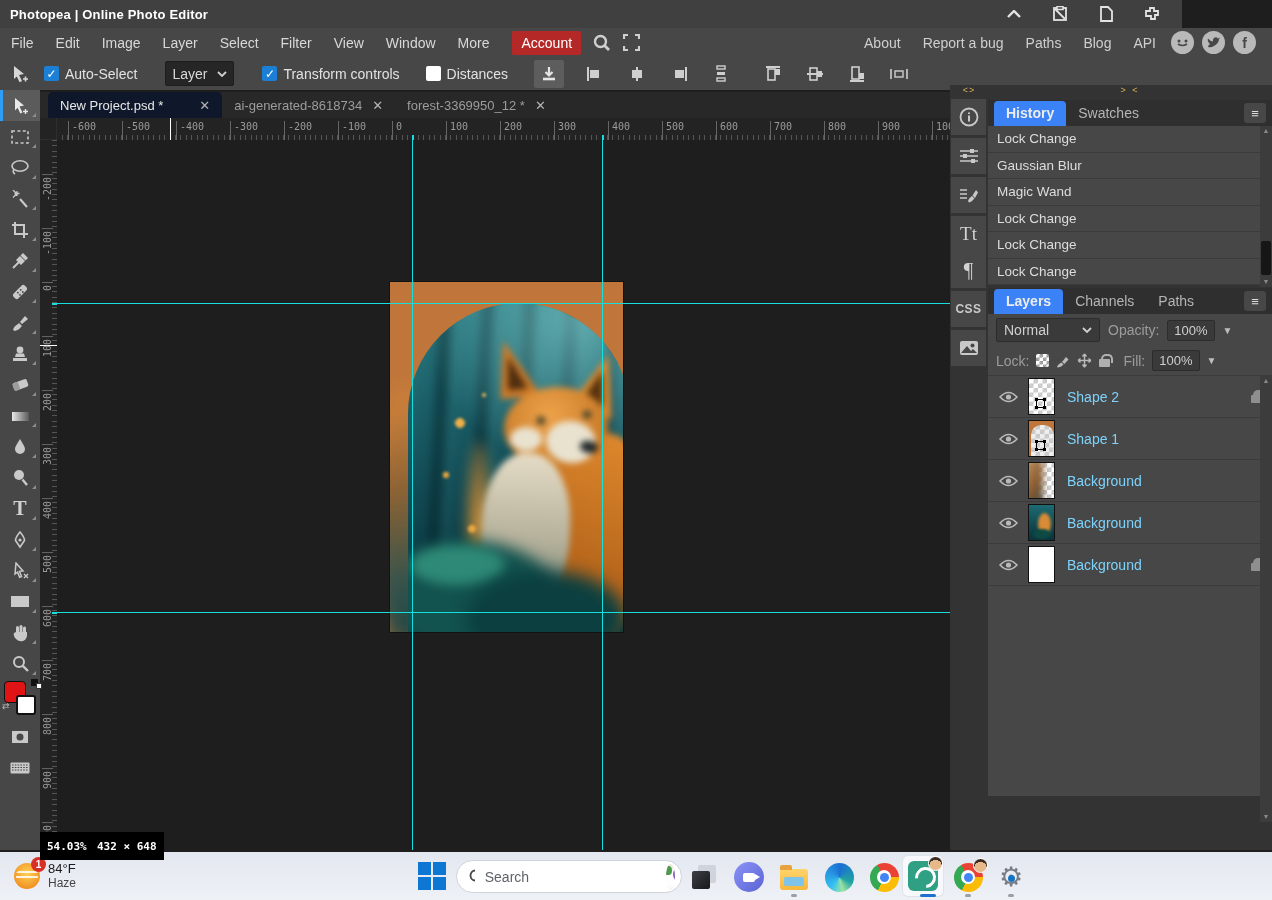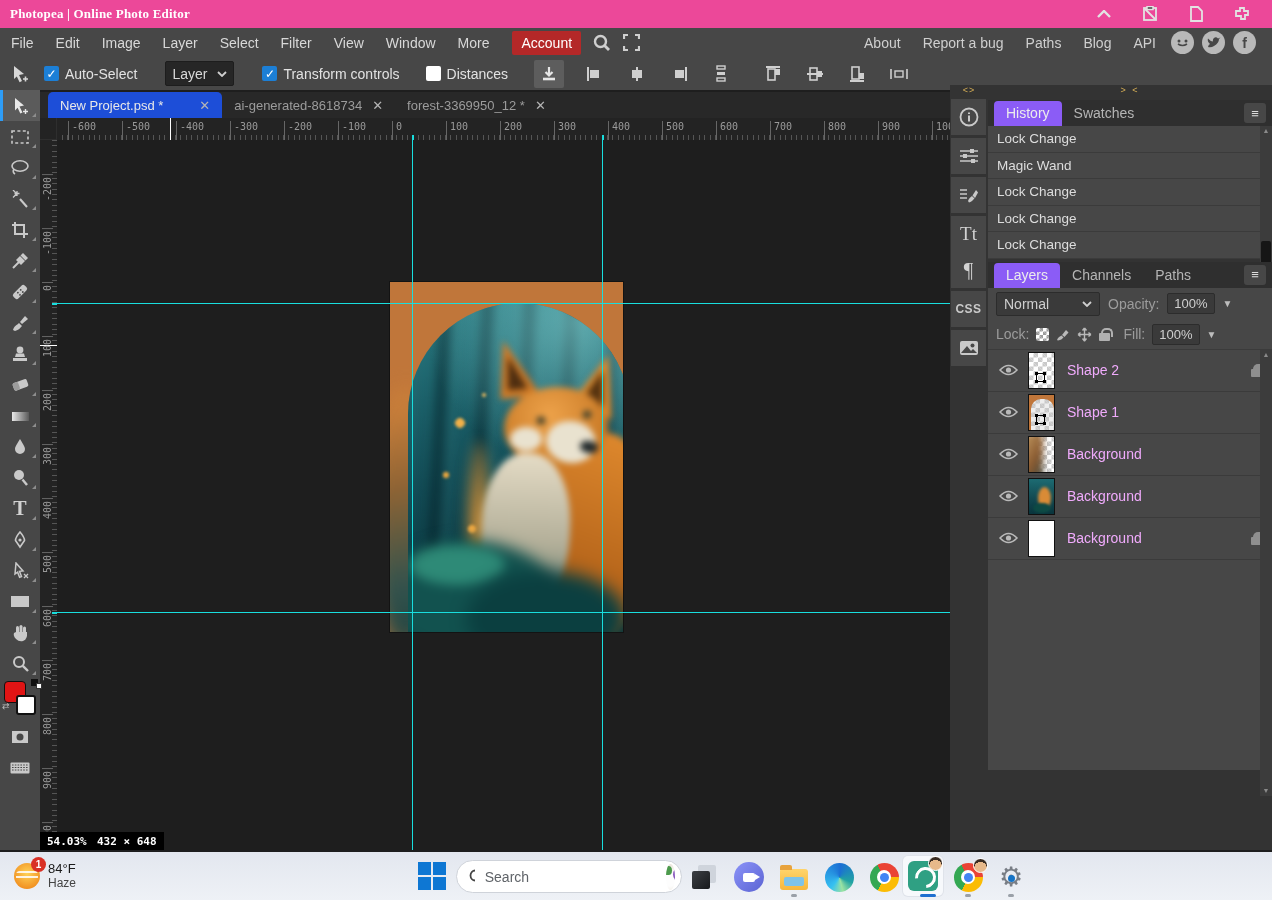--- a/index.html
+++ b/index.html
@@ -1,21 +1,21 @@
 <!DOCTYPE html>
 <html><head>
 <meta charset="utf-8">
 <style>
   * { margin:0; padding:0; box-sizing:border-box; }
   html,body { width:1272px; height:900px; overflow:hidden; background:#1e1e1e;
     font-family:"Liberation Sans", sans-serif; font-size:14px; -webkit-font-smoothing:antialiased; }
 
   
-  #titlebar { position:absolute; left:0; top:0; width:1272px; height:28px; background:#ec4899; color:#fff;
-    display:flex; align-items:center;font-family:Liberation Serif, serif; }
+  #titlebar { position:absolute; left:0; top:0; width:1182px; height:28px; background:#404040; color:#fff;
+    display:flex; align-items:center; }
   #titlebar .title { margin-left:10px; font-size:13px; font-weight:700; letter-spacing:.2px; }
   #titlebar .winicons { margin-left:auto; margin-right:22px; display:flex; gap:30px; align-items:center; }
   .wicon { width:16px; height:16px; color:#e3e3e3; display:flex; align-items:center; justify-content:center; }
 
   #menubar { position:absolute; left:0; top:28px; width:1272px; height:29px; background:#474747;
     display:flex; align-items:center; color:#d8d8d8; font-size:14px; }
   #menubar .mitem { padding:4px 11px; cursor:default; }
   #menubar .account { background:#b42828; color:#fff; padding:4px 9px; border-radius:2px; margin-left:12px; }
   #menubar .micon { margin-left:12px; color:#cfcfcf; }
   #menubar .right { margin-left:auto; display:flex; align-items:center; gap:8px; padding-right:16px; color:#cfcfcf; }
@@ -33,21 +33,21 @@
   #layer-select { background:#262626; color:#d8d8d8; border:1px solid #1d1d1d; border-radius:2px;
     height:25px; padding:2px 6px; display:flex; align-items:center; gap:10px; }
   .toolbtn { width:30px; height:28px; border-radius:2px; display:flex; align-items:center; justify-content:center; }
   .toolbtn.lit { background:#5d5d5d; }
   svg { display:block; }
 
   
   #tabbar { position:absolute; left:40px; top:92px; width:910px; height:26px; background:#282828;
     display:flex; align-items:flex-end; color:#9c9c9c; font-size:13px; }
   .dtab { height:26px; display:flex; align-items:center; gap:10px; padding:0 12px; border-radius:5px 5px 0 0; }
-  .dtab.active { background:#1d4ed8; color:#e8e8e8;gap:36px; }
+  .dtab.active { background:#0f172a; color:#e8e8e8;gap:36px; }
   .dtab .x { color:#b5b5b5; font-size:13px; }
 
   
   #ruler-corner { position:absolute; left:40px; top:118px; width:17px; height:22px; background:#232323; border-right:1px solid #2e2e2e; border-bottom:1px solid #2e2e2e;}
   #ruler-h { position:absolute; left:40px; top:118px; width:910px; height:22px; background:#232323;
     font-family:"DejaVu Sans Mono", monospace; font-size:10px; color:#9a9a9a; overflow:hidden; }
   #ruler-h .ticks { position:absolute; left:0; bottom:0; width:100%; height:5px;
     background:repeating-linear-gradient(90deg,#555 0 1px,transparent 1px 5.4px); }
   #ruler-h i { position:absolute; top:3px; font-style:normal; border-left:1px solid #666; padding-left:3px; height:19px; }
   #ruler-v { position:absolute; left:40px; top:140px; width:17px; height:710px; background:#232323;
@@ -112,32 +112,32 @@
   .nose { left:172px; top:138px; width:18px; height:12px; border-radius:45%; background:#20282a; transform:rotate(10deg); }
   .chest { left:74px; top:150px; width:88px; height:152px; border-radius:46%; transform:rotate(2deg);
     background:linear-gradient(180deg,#e5dcc6,#b4b09a 58%,#6f8272); }
   .moss  { left:-26px; top:238px; width:175px; height:115px; border-radius:50%; background:#12524f; filter:blur(7px); }
   .mossL { left:2px;  top:242px; width:95px;  height:40px;  border-radius:50%; background:#2e8a77; filter:blur(5px); }
   .moss2 { left:58px; top:268px; width:160px; height:95px;  border-radius:50%; background:#0b3f40; filter:blur(8px); }
 
   .guide { position:absolute; background:#19dede; z-index:30; }
 
   #zoombox, #sizebox { position:absolute; background:#000; color:#fff; font-family:"DejaVu Sans Mono", monospace;
-    font-size:11px; font-weight:700; height:18px; display:flex; align-items:center; padding:0 7px; z-index:40; }
+    font-size:11px; font-weight:700; height:28px; display:flex; align-items:center; padding:0 7px; z-index:40; }
 
   
   #dockstrip { position:absolute; left:950px; top:85px; width:38px; height:765px; background:#333; }
   .dblock { width:35px; margin:0 0 3px 1px; background:#474747; color:#c9c9c9; display:flex; flex-direction:column; align-items:center; }
   .dicon { width:35px; height:36px; display:flex; align-items:center; justify-content:center; }
   .collapse { height:14px; font-size:9px; letter-spacing:1px; color:#d8b056; width:100%; text-align:center; background:#333; }
 
   #panels { position:absolute; left:988px; top:85px; width:284px; height:765px; background:#333; }
   .ptabs { height:26px; background:#2f2f2f; display:flex; align-items:flex-end; color:#b5b5b5; font-size:14px; position:relative; }
   .ptab { padding:4px 12px 5px; border-radius:4px 4px 0 0; }
-  .ptab.active { background:#8b5cf6; color:#ececec; }
+  .ptab.active { background:#3b82f6; color:#ececec;font-weight:bold; }
   .pmenu { position:absolute; right:6px; top:3px; width:22px; height:20px; background:#474747; border-radius:3px;
     color:#ddd; display:flex; align-items:center; justify-content:center; font-size:13px; }
   .hitem { height:26.5px; background:#474747; border-bottom:1px solid #3b3b3b; color:#ddd; font-size:13.5px;
     display:flex; align-items:center; padding-left:9px; }
   .vscroll { position:absolute; right:0; width:12px; background:#3c3c3c; }
   .varrow { position:absolute; left:0; width:12px; height:10px; color:#8a8a8a; font-size:7px; text-align:center; line-height:10px; }
   .vthumb { position:absolute; left:1px; width:10px; background:#161616; border-radius:2px; }
 
   #blendrow { height:32px; display:flex; align-items:center; gap:8px; padding-left:8px; background:#474747; color:#9c9c9c; }
   #blend-select { width:104px; height:24px; background:#3a3a3a; border:1px solid #2c2c2c; border-radius:2px;
@@ -157,21 +157,21 @@
   .lrow { height:42px; background:#474747; border-bottom:1px solid #3b3b3b; display:flex; align-items:center; position:relative; }
   .leye { width:40px; display:flex; justify-content:center; color:#b9b9b9; }
   .lthumb { width:27px; height:37px; border:1px solid #111; background:#fff; position:relative; overflow:hidden; }
   .checker { background-image:
       linear-gradient(45deg,#c9c9c9 25%,transparent 25%,transparent 75%,#c9c9c9 75%),
       linear-gradient(45deg,#c9c9c9 25%,transparent 25%,transparent 75%,#c9c9c9 75%);
       background-size:9px 9px; background-position:0 0,4.5px 4.5px; }
   .shape-mark { position:absolute; left:7px; bottom:6px; width:9px; height:9px; border:1px solid #000; background:transparent; }
   .shape-mark::before, .shape-mark::after { content:""; position:absolute; width:3px; height:3px; background:#000; top:-2px; left:-2px;
     box-shadow:8px 0 0 #000, 0 8px 0 #000, 8px 8px 0 #000; }
-  .lname { margin-left:12px; color:#f0abfc; font-size:14px; }
+  .lname { margin-left:12px; color:#7dd3fc; font-size:14px; }
   .llock { position:absolute; right:10px; top:14px; }
   .thumb-arch { position:absolute; inset:0; background:#c0763a; }
   .thumb-arch::before { content:""; position:absolute; left:2px; top:4px; width:23px; height:40px; border-radius:10px 10px 0 0;
     background:#fff; }
   .thumb-arch.ck::before { background:#eee; background-image:
       linear-gradient(45deg,#c9c9c9 25%,transparent 25%,transparent 75%,#c9c9c9 75%),
       linear-gradient(45deg,#c9c9c9 25%,transparent 25%,transparent 75%,#c9c9c9 75%);
       background-size:9px 9px; background-position:0 0,4.5px 4.5px; }
   .thumb-blur { position:absolute; inset:0; }
   .thumb-blur::before { content:""; position:absolute; left:-8px; top:-4px; width:22px; height:46px;
@@ -670,20 +670,21 @@
 <div id="panels">
   <div style="height:15px; text-align:center; color:#d8b056; font-size:9px; letter-spacing:2px;">&gt; &lt;</div>
 
   <div class="ptabs">
     <span class="ptab active" style="margin-left:6px;">History</span>
     <span class="ptab">Swatches</span>
     <span class="pmenu">≡</span>
   </div>
   <div style="position:relative;">
     <div class="hitem">Lock Change</div>
+    <div class="hitem">Gaussian Blur</div>
     <div class="hitem">Magic Wand</div>
     <div class="hitem">Lock Change</div>
     <div class="hitem">Lock Change</div>
     <div class="hitem">Lock Change</div>
     <div class="vscroll" style="top:0; height:161px;">
       <span class="varrow" style="top:0;">▲</span>
       <span class="varrow" style="bottom:0;">▼</span>
       <span class="vthumb" style="bottom:12px; height:34px;"></span>
     </div>
   </div>

